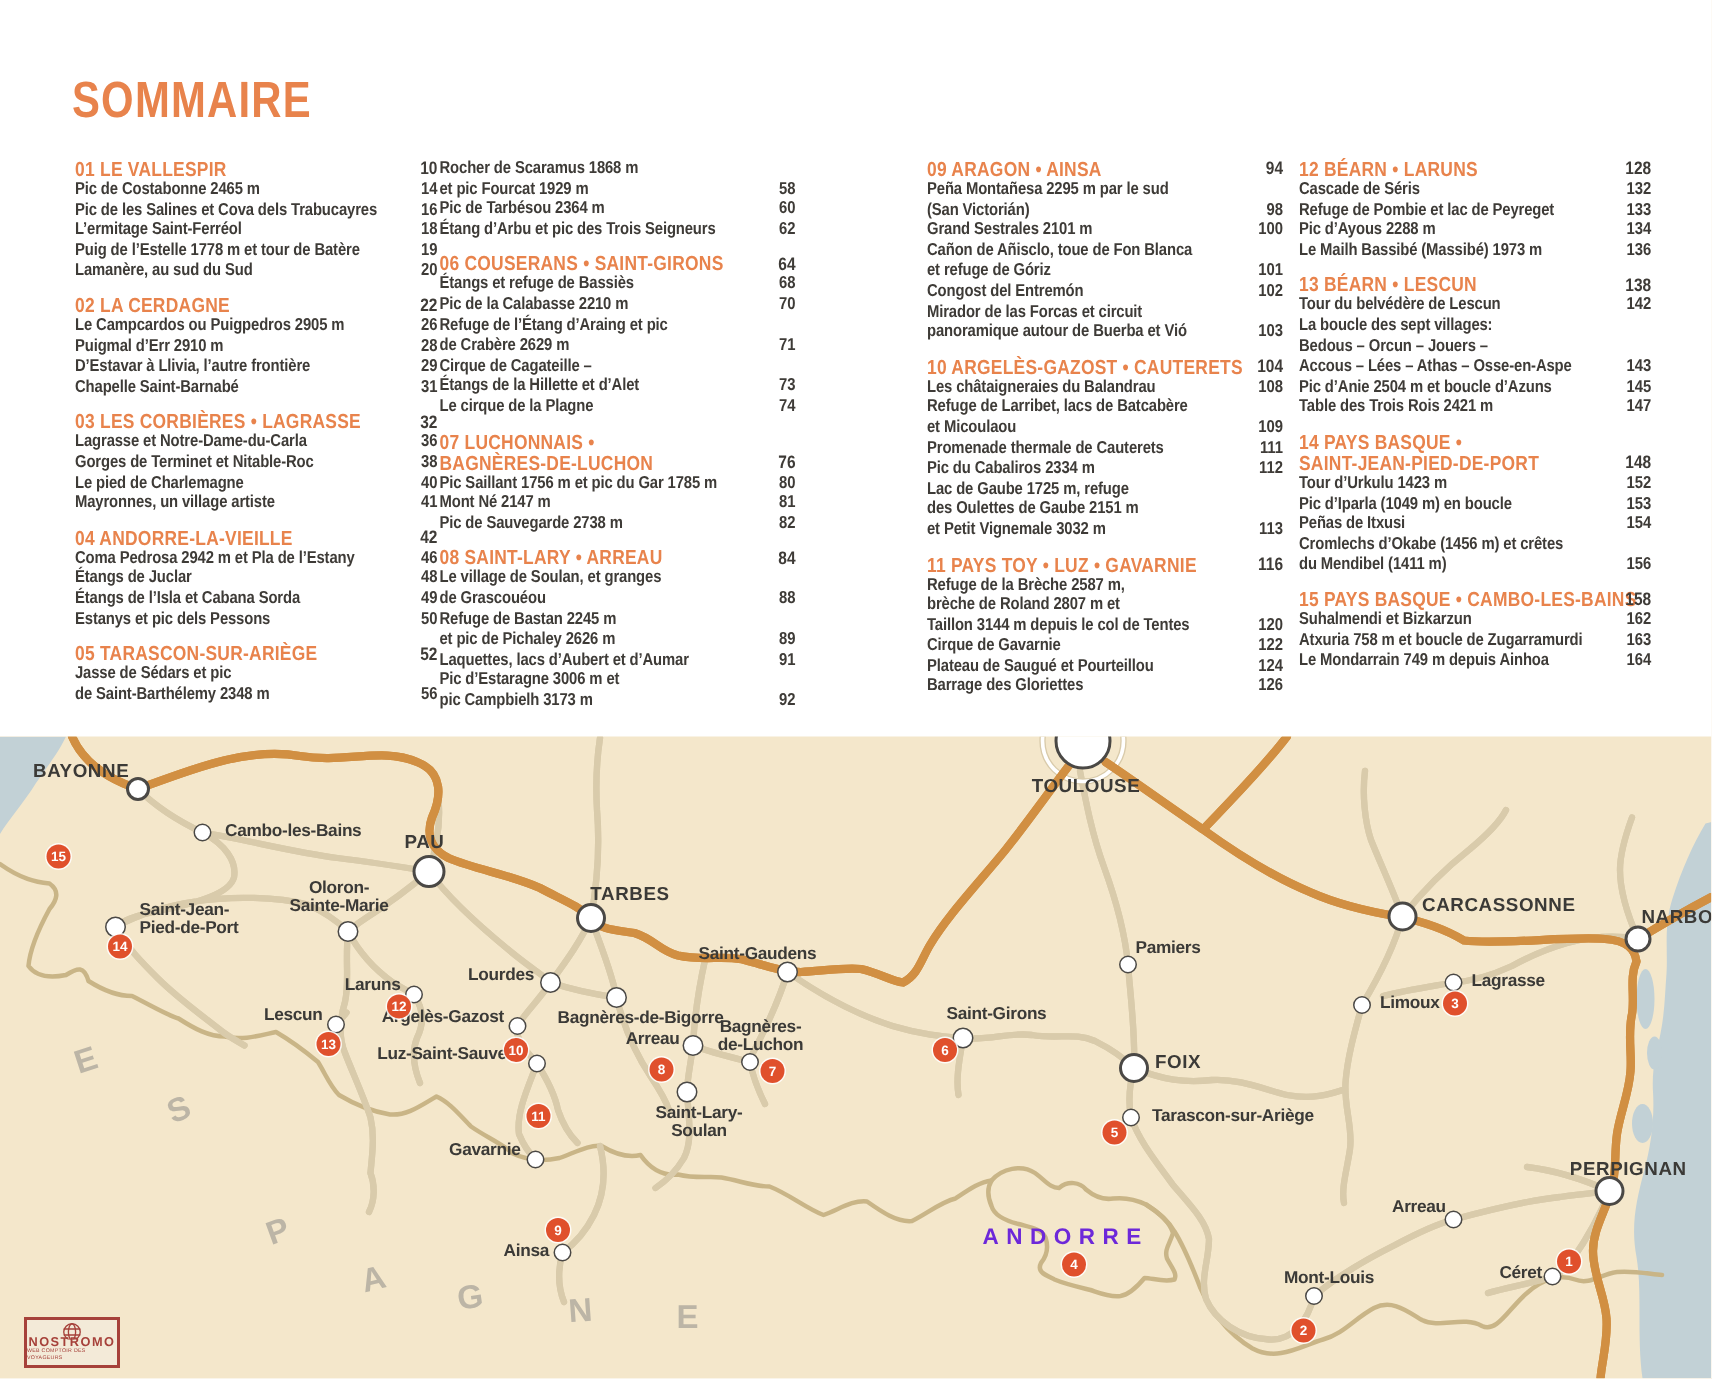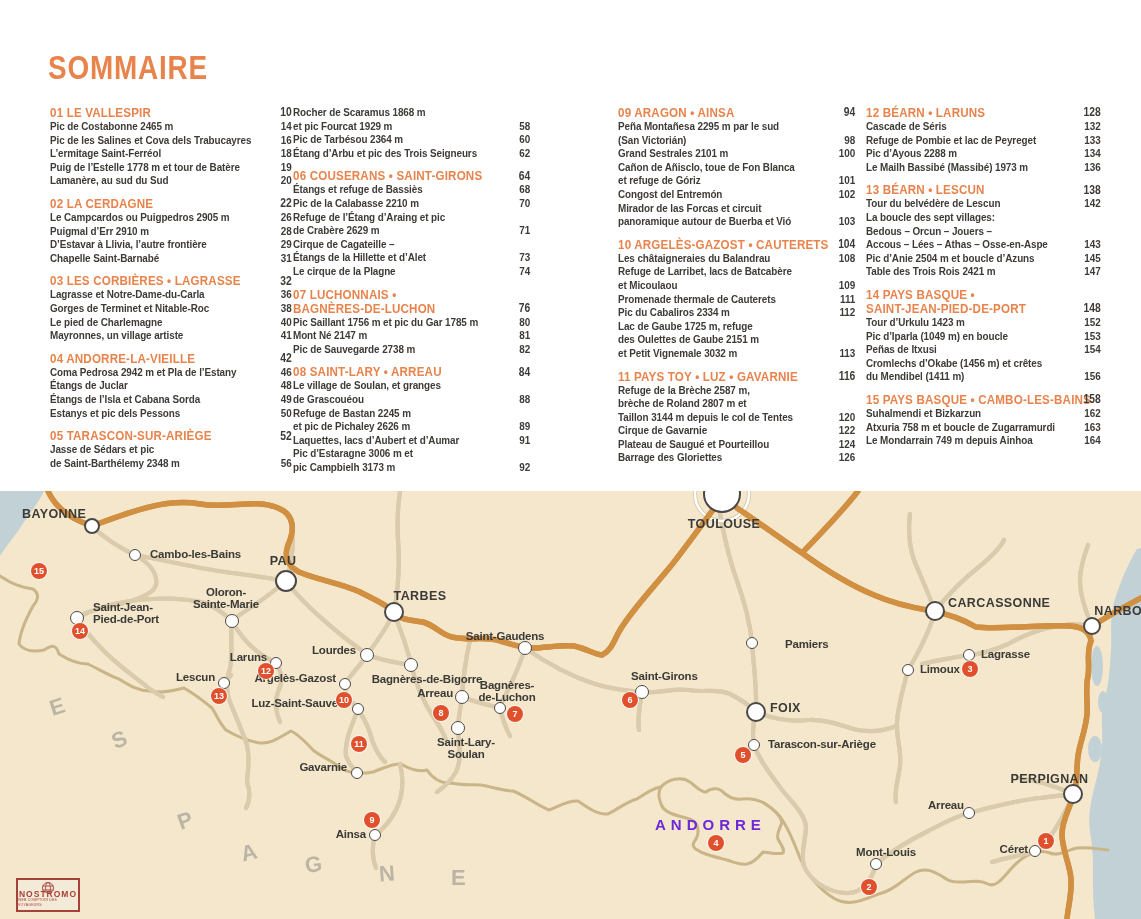--- a/index.html
+++ b/index.html
@@ -447,35 +447,35 @@
         <div class="city-label town mid" style="left: 507px; top: 188px; transform: translateX(-50%);">Bagnères-
 de-Luchon</div>
         <div class="dot town" style="left: 451px; top: 230px; width: 14px; height: 14px;"></div>
         <div class="city-label town mid" style="left: 466px; top: 245px; transform: translateX(-50%);">Saint-Lary-
 Soulan</div>
         <div class="dot large" style="left: 703px; top: -16px; width: 38px; height: 38px;"></div>
         <div class="city-label large mid" style="left: 724px; top: 27px; transform: translateX(-50%);">TOULOUSE</div>
         <div class="dot town" style="left: 635px; top: 194px; width: 14px; height: 14px;"></div>
         <div class="city-label town" style="left: 631px; top: 179px; transform: none;">Saint-Girons</div>
         <div class="dot town" style="left: 746px; top: 146px; width: 12px; height: 12px;"></div>
-        <div class="city-label town" style="left: 757px; top: 147px; transform: none; margin-left: 28px;">Pamiers</div>
+        <div class="city-label town" style="left: 757px; top: 135px; transform: none;">Pamiers</div>
         <div class="dot large" style="left: 746px; top: 211px; width: 20px; height: 20px;"></div>
         <div class="city-label large" style="left: 770px; top: 211px; transform: none;">FOIX</div>
         <div class="dot town" style="left: 748px; top: 248px; width: 12px; height: 12px;"></div>
         <div class="city-label town" style="left: 768px; top: 247px; transform: none;">Tarascon-sur-Ariège</div>
         <div class="dot large" style="left: 925px; top: 110px; width: 20px; height: 20px;"></div>
         <div class="city-label large" style="left: 948px; top: 106px; transform: none;">CARCASSONNE</div>
         <div class="dot large" style="left: 1083px; top: 126px; width: 18px; height: 18px;"></div>
         <div class="city-label large mid" style="left: 1088px; top: 114px; transform: translateX(-50%); margin-left: 44px;">NARBONNE</div>
         <div class="dot town" style="left: 902px; top: 173px; width: 12px; height: 12px;"></div>
         <div class="city-label town" style="left: 920px; top: 172px; transform: none;">Limoux</div>
         <div class="dot town" style="left: 963px; top: 158px; width: 12px; height: 12px;"></div>
         <div class="city-label town" style="left: 981px; top: 157px; transform: none;">Lagrasse</div>
         <div class="dot large" style="left: 1063px; top: 293px; width: 20px; height: 20px;"></div>
-        <div class="city-label large mid" style="left: 1039px; top: 282px; transform: translateX(-50%); padding-left: 21px;">PERPIGNAN</div>
+        <div class="city-label large mid" style="left: 1075px; top: 282px; transform: translateX(-50%); padding-left: 21px;">PERPIGNAN</div>
         <div class="dot town" style="left: 963px; top: 316px; width: 12px; height: 12px;"></div>
         <div class="city-label town" style="left: 928px; top: 308px; transform: none;">Arreau</div>
         <div class="dot town" style="left: 1029px; top: 354px; width: 12px; height: 12px;"></div>
         <div class="city-label town enda" style="left: 1028px; top: 352px; transform: translateX(-100%);">Céret</div>
         <div class="dot town" style="left: 870px; top: 367px; width: 12px; height: 12px;"></div>
         <div class="city-label town" style="left: 856px; top: 355px; transform: none;">Mont-Louis</div>
         <div class="dot town" style="left: 369px; top: 338px; width: 12px; height: 12px;"></div>
         <div class="city-label town enda" style="left: 366px; top: 337px; transform: translateX(-100%);">Ainsa</div>
         <div class="marker" style="left: 1038px; top: 342px;">1</div>
         <div class="marker" style="left: 861px; top: 388px;">2</div>

